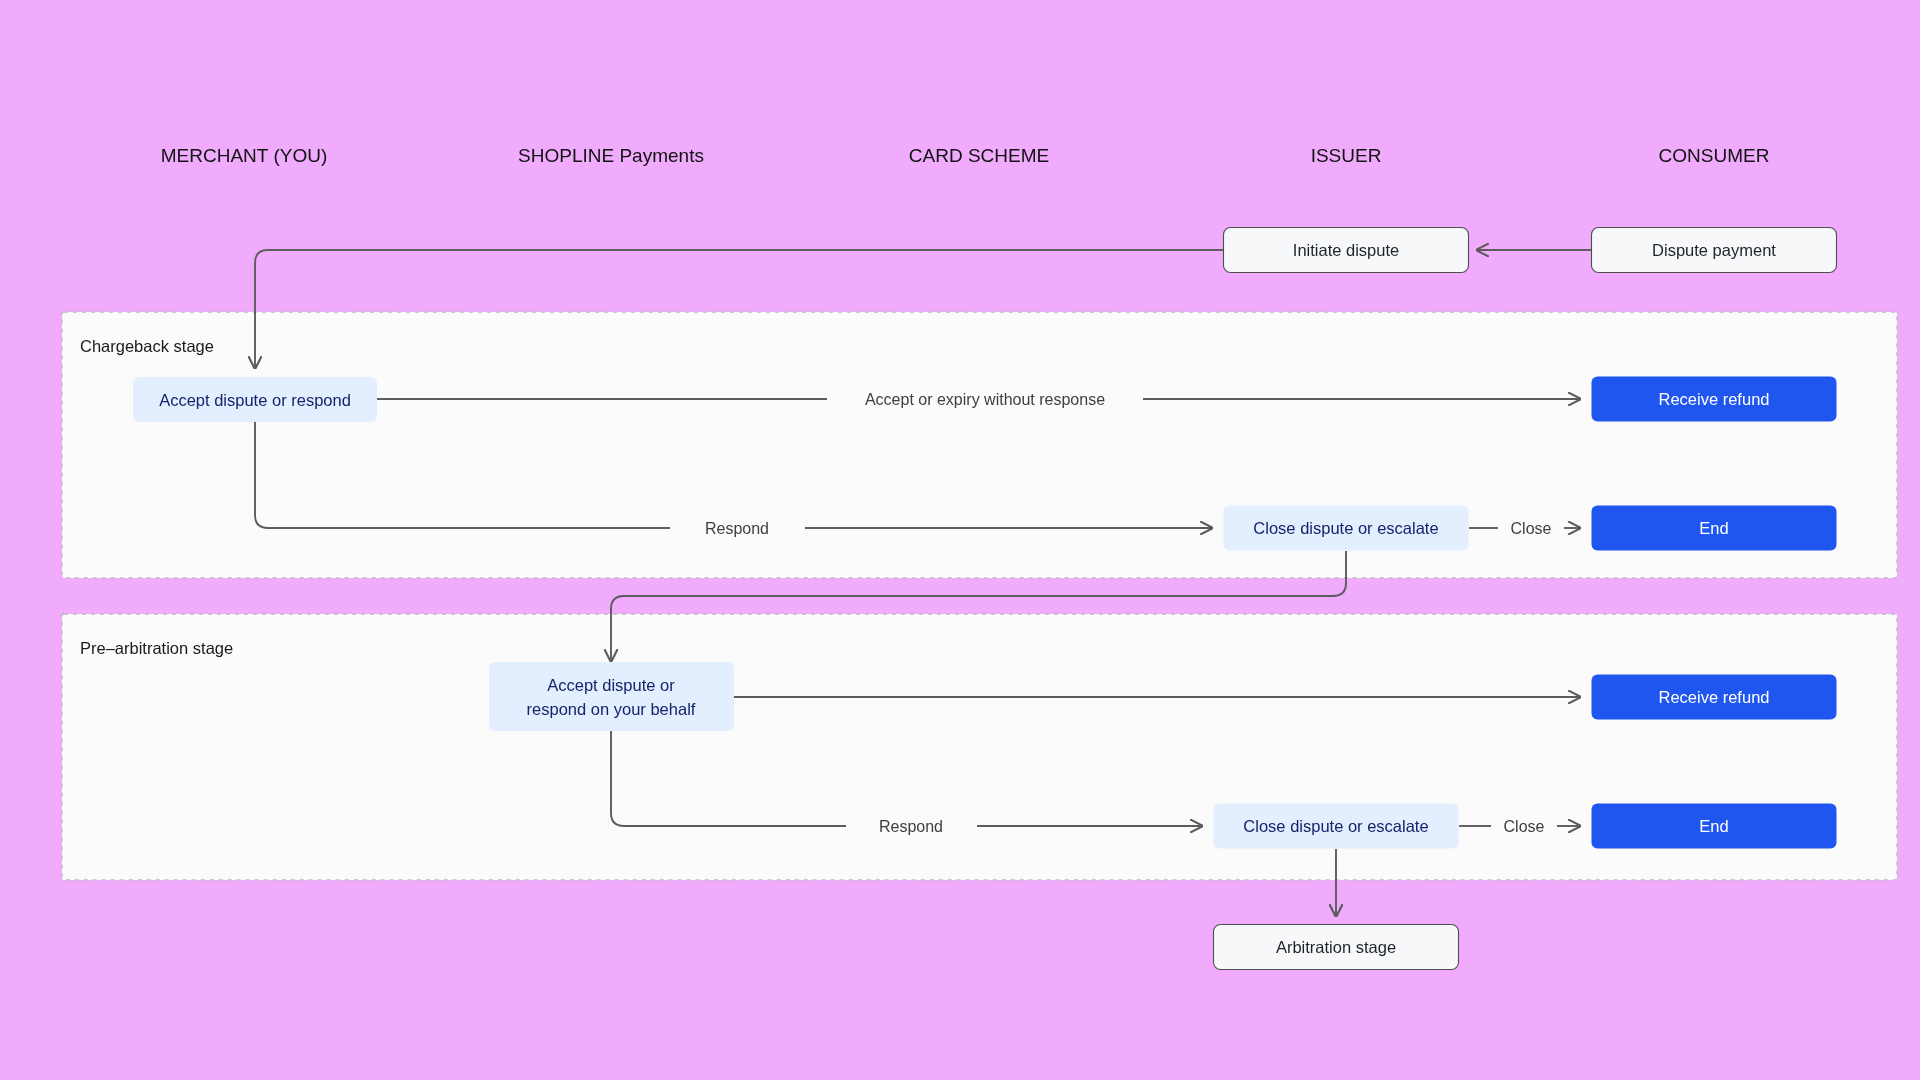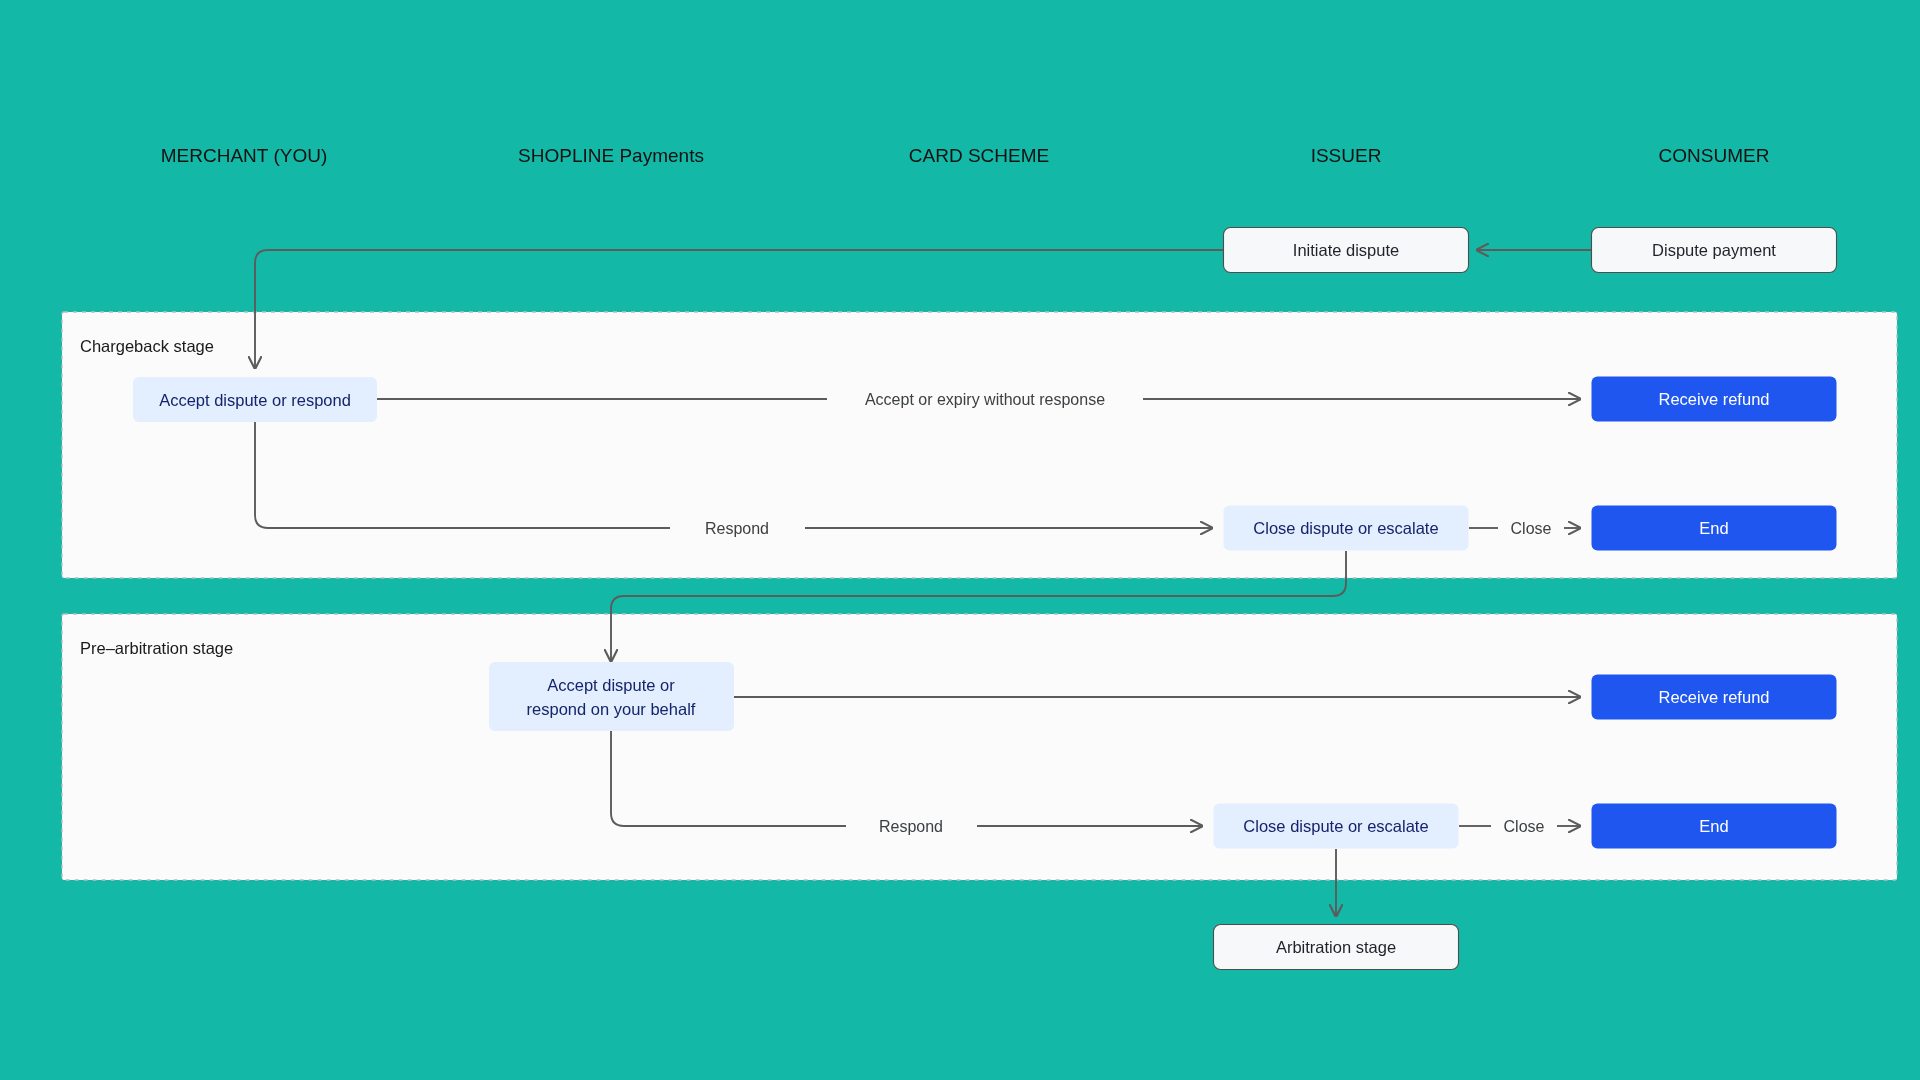--- a/index.html
+++ b/index.html
@@ -10,21 +10,21 @@
   body {
     width: 1920px;
     height: 1080px;
     font-family: "Liberation Sans", sans-serif;
     overflow: hidden;
   }
   #stage {
     position: relative;
     width: 1920px;
     height: 1080px;
-    background: #14b8a6;
+    background: #f0abfc;
     text-align: center;
   }
   svg.canvas {
     position: absolute;
     left: 0;
     top: 0;
     width: 1920px;
     height: 1080px;
   }
   .col-header {

